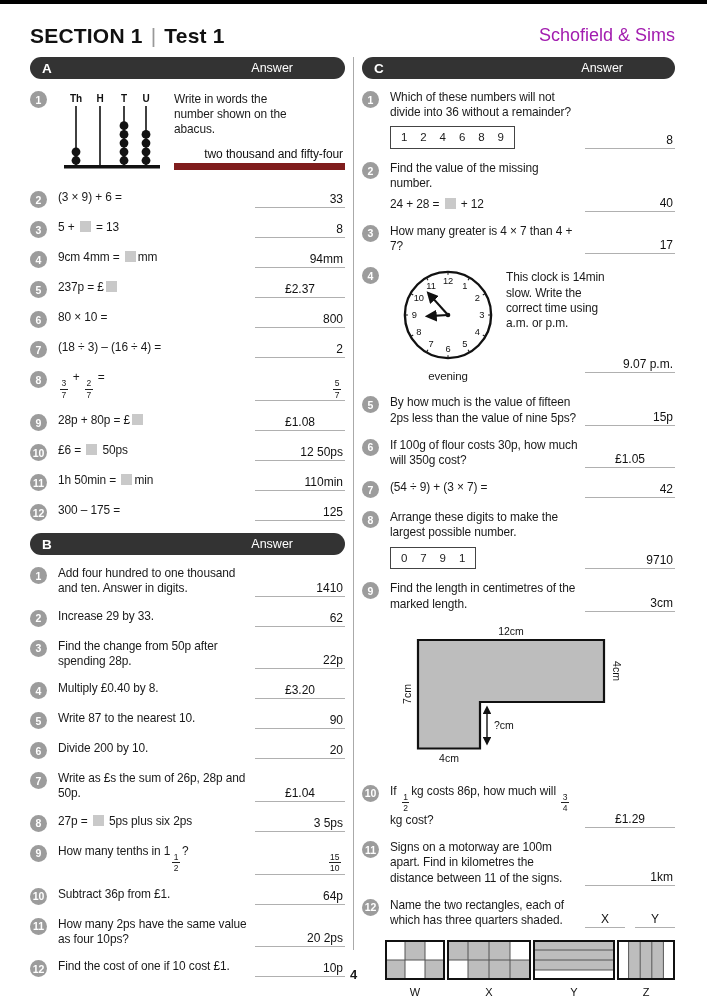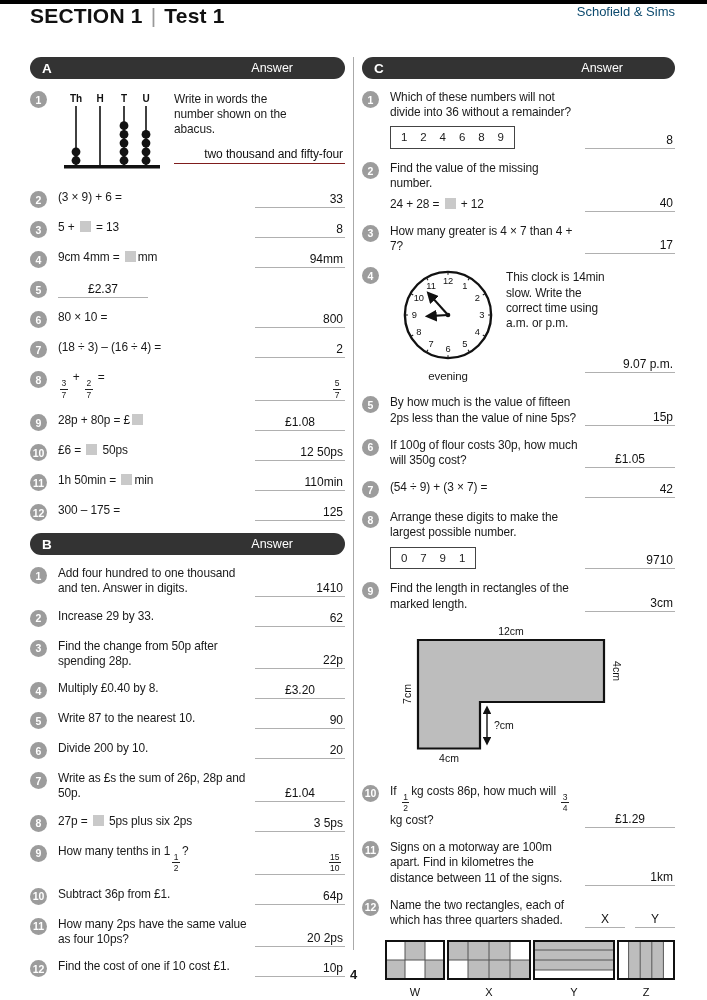--- a/index.html
+++ b/index.html
@@ -1,22 +1,22 @@
 <!DOCTYPE html>
 <html><head>
 <meta charset="utf-8">
 <style>
   html,body{margin:0;padding:0}
   body{width:707px;height:1000px;background:#fff;position:relative;overflow:hidden;
        font-family:"Liberation Sans",sans-serif;color:#1a1a1a;}
   .topstrip{position:absolute;top:0;left:0;width:707px;height:4px;background:#000}
-  .header{position:absolute;top:4px;left:30px;width:645px;display:flex;justify-content:space-between;align-items:flex-start}
+  .header{position:absolute;top:24px;left:30px;width:645px;display:flex;justify-content:space-between;align-items:center}
   .title{font-size:21px;font-weight:bold;letter-spacing:.2px;color:#111}
   .title .sep{color:#999;font-weight:normal;padding:0 8px}
-  .brand{font-size:13px;color:#0c4a6e;padding-bottom:1px}
+  .brand{font-size:18px;color:#a21caf;padding-bottom:1px}
   .divider{position:absolute;left:353px;top:57px;height:893px;width:1px;background:#aaa}
   .col{position:absolute;top:57px}
   .col.left{left:30px;width:315px}
   .col.right{left:362px;width:313px}
   .secbar{background:#333;border-radius:11px;height:22px;display:flex;align-items:center;
           justify-content:space-between;padding:0 52px 0 12px;color:#fff;margin-bottom:11px}
   .secbar .letter{font-weight:bold;font-size:13.5px}
   .secbar .anslabel{font-weight:normal;font-size:12.5px}
   .q-row{display:flex;margin-bottom:12px}
   .q-num{width:17px;height:17px;border-radius:50%;background:#9c9c9c;color:#fff;font-size:10.5px;
@@ -33,21 +33,21 @@
   .frac{display:inline-flex;flex-direction:column;align-items:center;vertical-align:-5px;
         line-height:1;font-size:8.5px;margin:0 2px}
   .frac .fn{border-bottom:1px solid #222;padding:0 1.5px 1px}
   .frac .fd{padding-top:1px}
   .digit-box{display:inline-flex;border:1.3px solid #444;padding:3px 10px;gap:13px;
              font-size:11.5px;margin-top:6px}
   .q-text2{margin-top:5px}
   .abacus-wrap{display:flex}
   .ab-right{flex:1;display:flex;flex-direction:column;padding-top:2px}
   .ab-text{max-width:132px}
-  .ab-ansline{border-bottom:1px solid #7f1d1d;text-align:right;font-size:12px;color:#111;
+  .ab-ansline{border-bottom:7px solid #7f1d1d;text-align:right;font-size:12px;color:#111;
               padding:0 2px 1px 2px;margin-top:9px}
   .clock-row{position:relative}
   .clock-block{width:116px;flex:none;text-align:center}
   .clock-caption{font-size:11.5px;margin-top:0}
   .clock-flex{display:flex}
   .clock-text{width:102px;padding-top:4px}
   .q-ans.abs{position:absolute;right:0;bottom:10px}
   .diagram{margin:2px 0 10px 26px}
   .rects-row{display:flex;justify-content:space-between;margin:0 0 10px 23px}
   .rect-item{text-align:center}
@@ -129,20 +129,23 @@
       <div class="q-num">4</div>
       <div class="q-mid">
         <div class="q-text">9cm 4mm = <span class="sq"></span>mm</div>
       </div>
       <div class="q-ans">
         <div class="ans-line">94mm</div>
       </div>
     </div>
     <div class="q-row">
       <div class="q-num">5</div>
+      <div class="q-mid">
+        <div class="q-text">237p = £<span class="sq"></span></div>
+      </div>
       <div class="q-ans">
         <div class="ans-line left">£2.37</div>
       </div>
     </div>
     <div class="q-row">
       <div class="q-num">6</div>
       <div class="q-mid">
         <div class="q-text">80 × 10 =</div>
       </div>
       <div class="q-ans">
@@ -450,21 +453,21 @@
           <span class="digit">9</span>
           <span class="digit">1</span>
         </div></div>
       <div class="q-ans">
         <div class="ans-line">9710</div>
       </div>
     </div>
     <div class="q-row">
       <div class="q-num">9</div>
       <div class="q-mid">
-        <div class="q-text">Find the length in rectangles of the marked length.</div>
+        <div class="q-text">Find the length in centimetres of the marked length.</div>
       </div>
       <div class="q-ans">
         <div class="ans-line">3cm</div>
       </div>
     </div>
     <div class="diagram"><svg width="250" height="146" viewBox="0 0 250 146">
         <defs>
           <marker id="lsArrow" viewBox="0 0 10 10" refX="7" refY="5" markerWidth="6" markerHeight="6" orient="auto">
             <path d="M0,0 L10,5 L0,10 z" fill="#111"></path>
           </marker>

